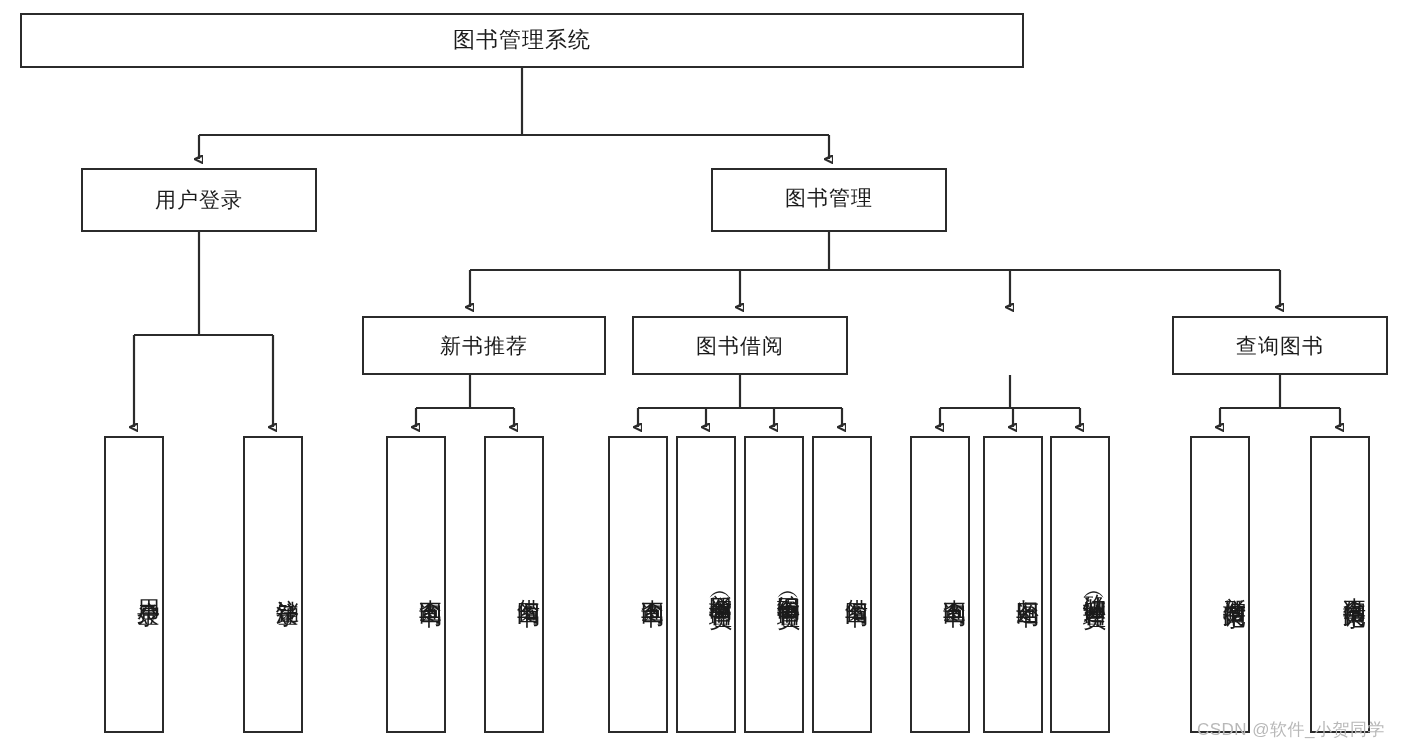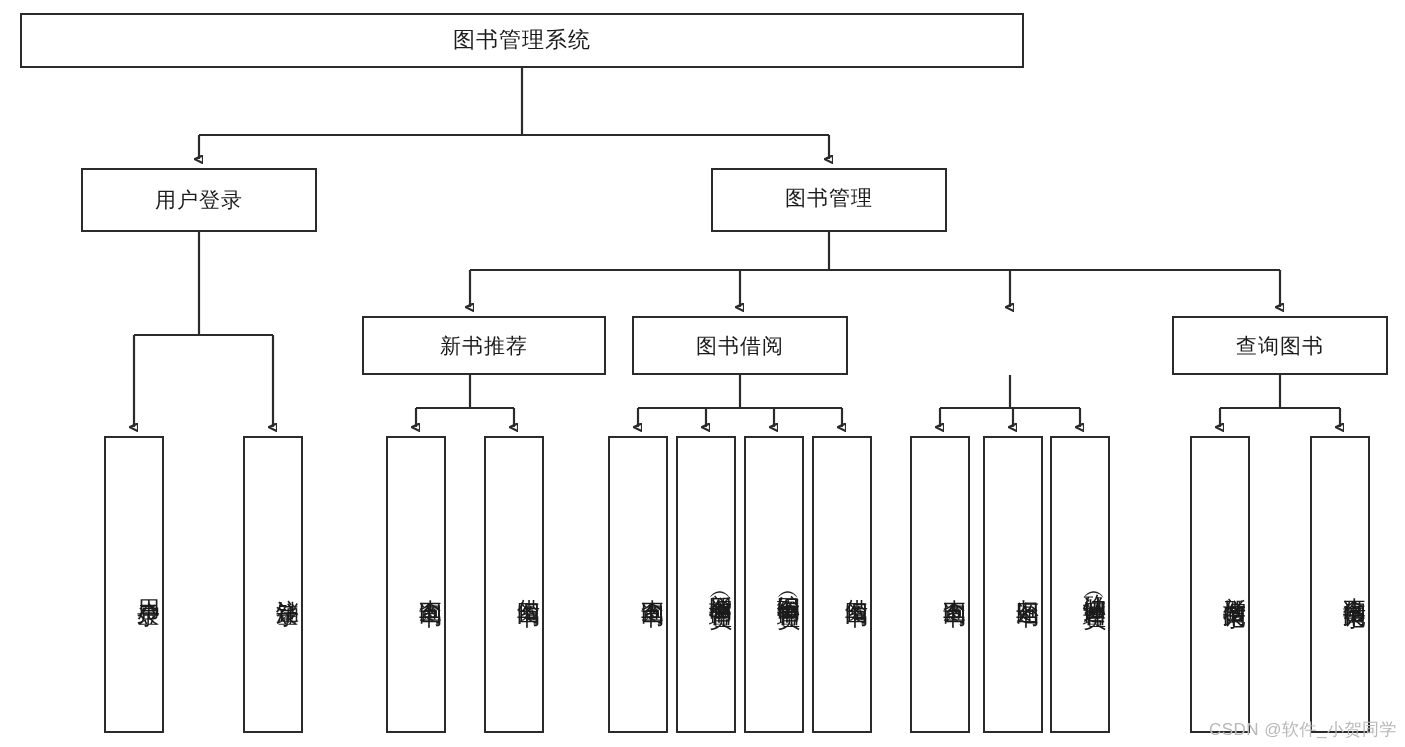--- a/index.html
+++ b/index.html
@@ -60,21 +60,21 @@
     height: 747px;
     z-index: 1;
   }
   svg#wires path, svg#wires line {
     stroke: #2b2b2b;
     stroke-width: 2.2;
     fill: none;
   }
   .watermark {
     position: absolute;
-    right: 8px;
+    right: 20px;
     bottom: 6px;
     font-size: 17px;
     color: #b8b8b8;
     z-index: 6;
     white-space: nowrap;
     letter-spacing: 0.5px;
   }
 </style>
 </head>
 <body>

